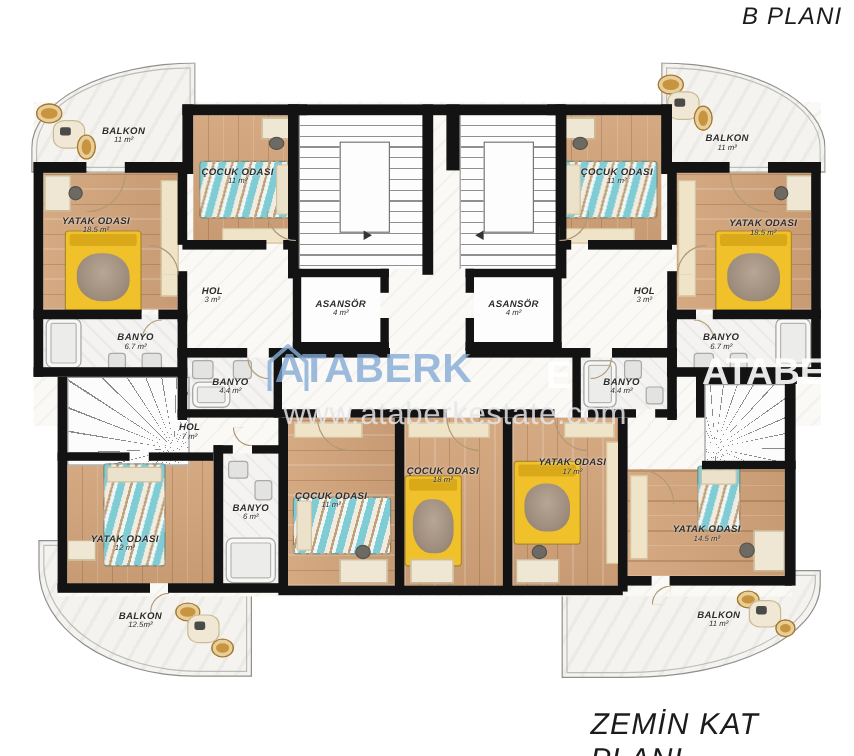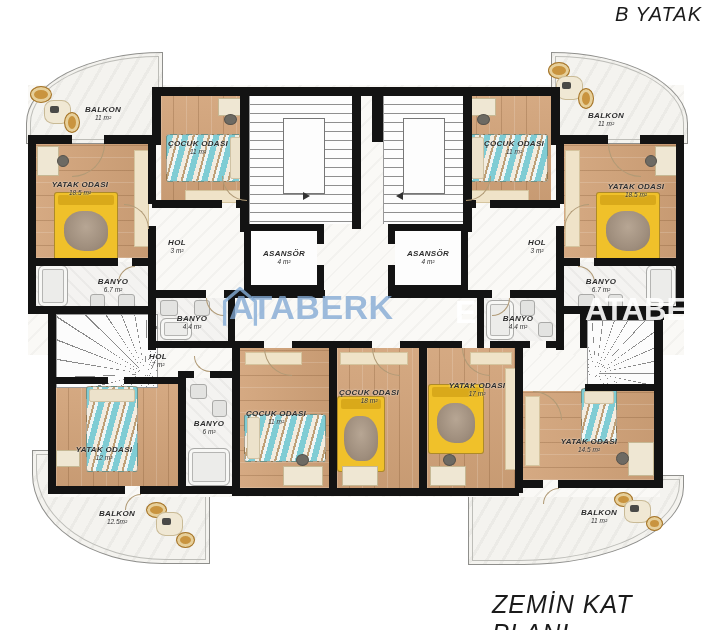--- a/index.html
+++ b/index.html
@@ -270,20 +270,21 @@
   <div class="arc tl" style="left:125px;top:494px;width:15px;height:15px;"></div>
   <div class="arc tl" style="left:543px;top:488px;width:15px;height:15px;"></div>
   <div class="arc bl" style="left:194px;top:356px;width:15px;height:15px;"></div>
 
   <svg class="wm-logo" viewBox="0 0 40 40">
     <path d="M6 38 V16 L20 4 L34 16 V38" fill="none" stroke="#86aed8" stroke-width="3" stroke-linejoin="round"></path>
   </svg>
   <div class="wm-brand">ATABERK</div>
   <div class="wm-frag">E</div>
   <div class="wm-echo">ATABERK</div>
+  <div class="wm-url">www.ataberkestate.com</div>
 
   <div class="lbl" style="left:103px;top:113px;">
     <div class="lname">BALKON</div>
       <div class="larea">11 m²</div>
     </div>
   <div class="lbl" style="left:198px;top:147px;">
     <div class="lname">ÇOCUK ODASI</div>
       <div class="larea">11 m²</div>
     </div>
   <div class="lbl" style="left:80px;top:188px;">
@@ -364,15 +365,15 @@
     </div>
   <div class="lbl" style="left:589px;top:445px;">
     <div class="lname">YATAK ODASI</div>
       <div class="larea">14.5 m²</div>
     </div>
   <div class="lbl" style="left:599px;top:516px;">
     <div class="lname">BALKON</div>
       <div class="larea">11 m²</div>
     </div>
 
-  <div class="title">B YATAK</div>
+  <div class="title">B PLANI</div>
   <div class="caption">ZEMİN KAT PLANI</div>
 </div>
 
 </body></html>

